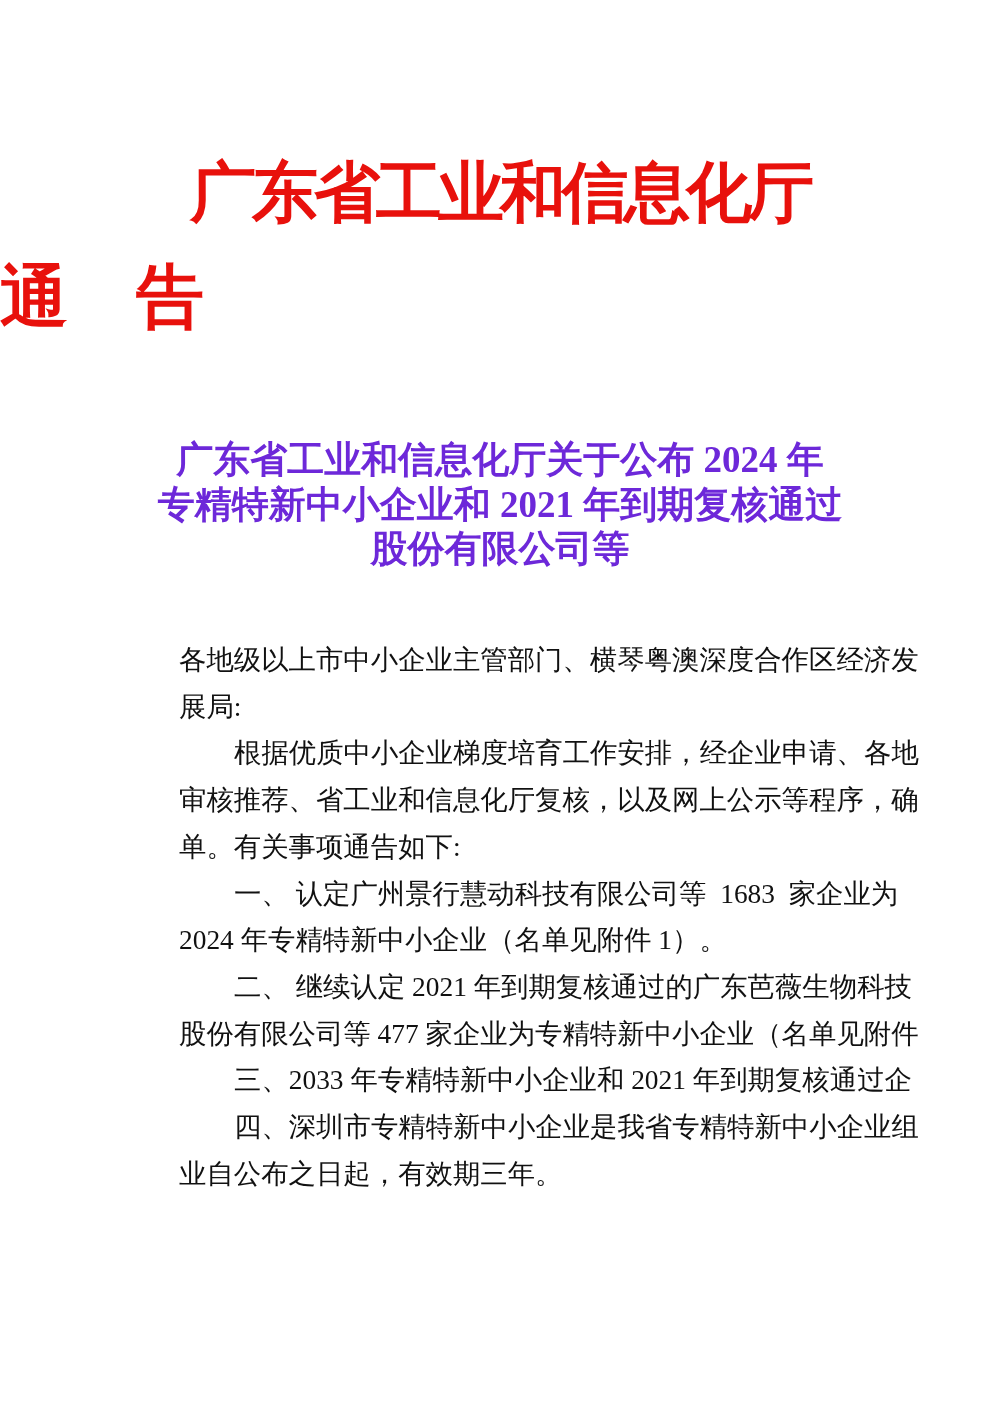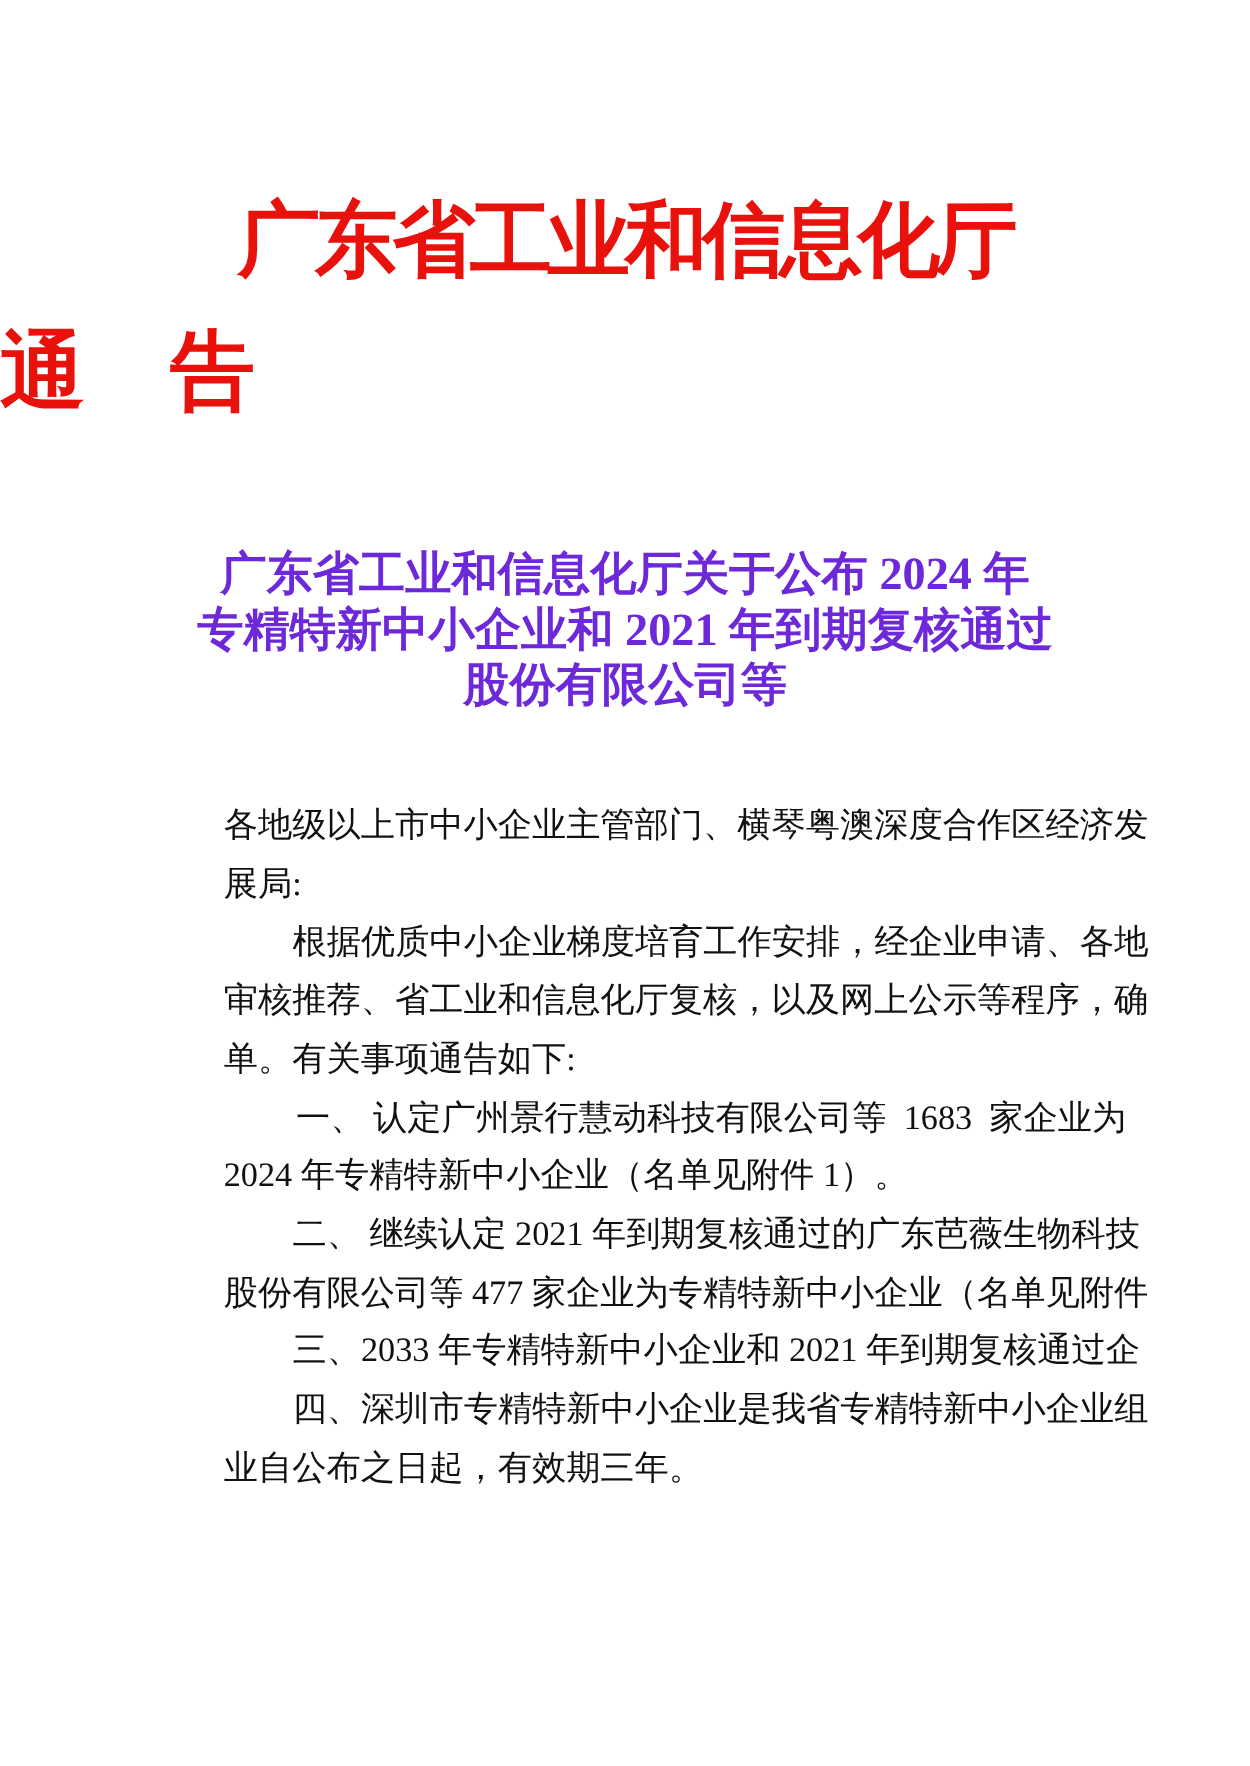--- a/index.html
+++ b/index.html
@@ -66,21 +66,20 @@
     font-size: 27.4px;
     line-height: 46.7px;
     font-weight: 400;
     margin-left: 36px;
   }
   .body-text .line {
     white-space: pre;
   }
   .body-text .line.indent {
     padding-left: 55px;
-    text-align: right;
   }
 </style>
 </head>
 <body>
 
 <div class="page">
   <div class="red-title">广东省工业和信息化厅</div>
   <div class="notice-word">通　告</div>
   <div class="doc-title"><div>广东省工业和信息化厅关于公布 2024 年</div><div>专精特新中小企业和 2021 年到期复核通过</div><div>股份有限公司等</div></div>
   <div class="body-text">

